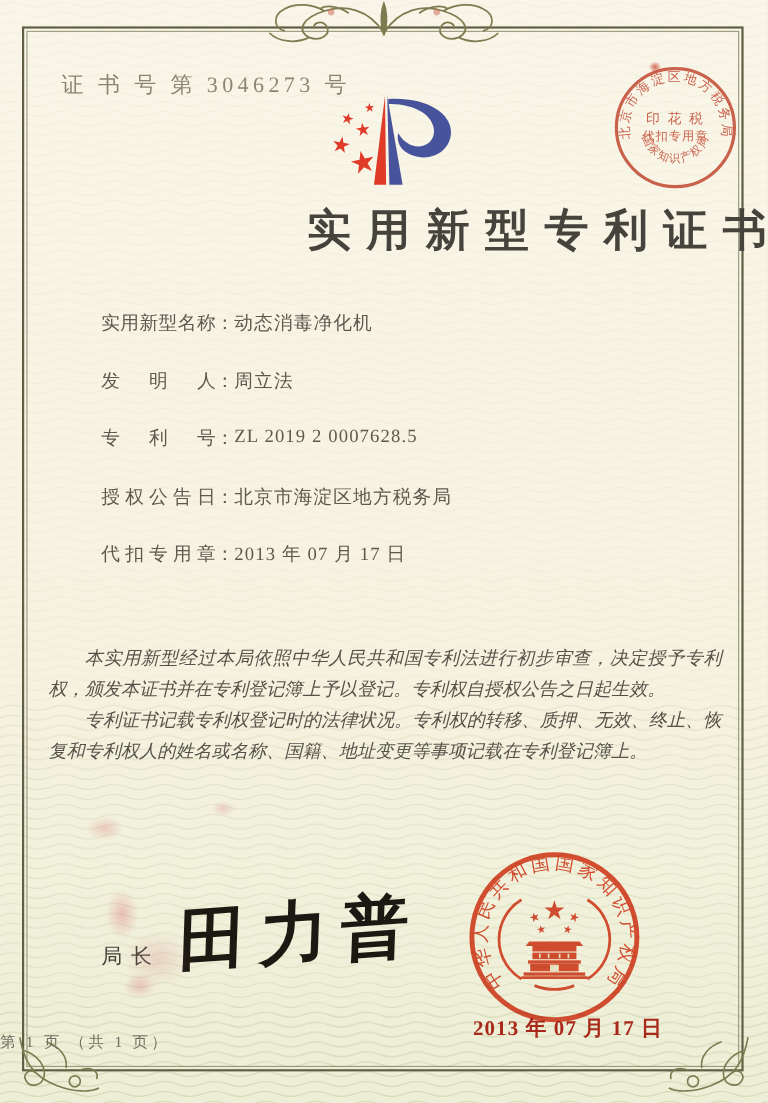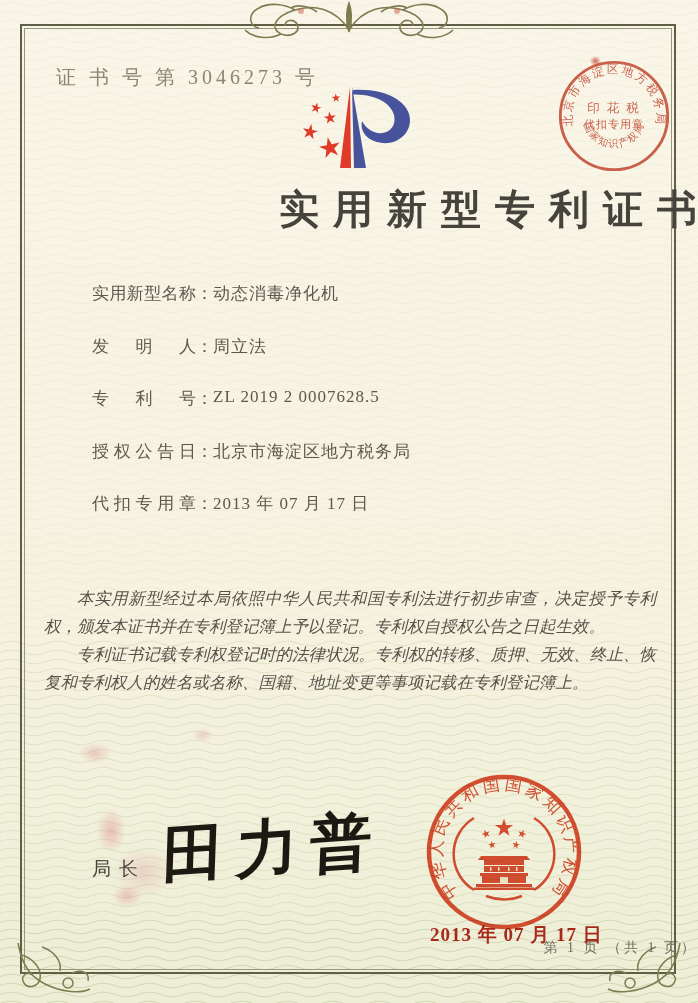--- a/index.html
+++ b/index.html
@@ -25,21 +25,21 @@
   .body-text{position:absolute;left:44px;top:585px;width:612px;font-size:16.5px;line-height:27.9px;
     color:#56524a;text-align:justify;font-style:italic;}
   .body-text p{margin:0;text-indent:2em;}
   .sign-label{position:absolute;left:92px;top:856px;font-size:19px;letter-spacing:8px;color:#44413a;}
   .signature{position:absolute;left:162px;top:806px;font-size:62px;font-weight:700;color:#1c1913;
     letter-spacing:12px;transform:rotate(-4deg) skewX(-6deg);font-family:"DejaVu Serif",serif;}
   .tax-seal{position:absolute;left:556px;top:58px;mix-blend-mode:multiply;opacity:.85;}
   .office-seal{position:absolute;left:424px;top:772px;z-index:2;mix-blend-mode:multiply;opacity:.93;}
   .seal-date{position:absolute;left:430px;top:922px;z-index:1;font-size:19px;font-weight:700;
     color:#a8291a;letter-spacing:1px;}
-  .footer{position:absolute;left:0;top:939px;width:100%;text-align:right;font-size:14px;
+  .footer{position:absolute;left:0;top:939px;width:100%;text-align:left;font-size:14px;
     color:#716d5e;letter-spacing:3px;}
   .smudge{position:absolute;border-radius:50%;pointer-events:none;}
   .s1{left:78px;top:742px;width:34px;height:22px;background:radial-gradient(ellipse,rgba(216,110,115,.30),rgba(216,110,115,0) 70%);}
   .s2{left:96px;top:808px;width:30px;height:46px;background:radial-gradient(ellipse,rgba(216,100,105,.35),rgba(216,100,105,0) 70%);}
   .s3{left:112px;top:846px;width:62px;height:52px;background:radial-gradient(ellipse,rgba(210,110,120,.22),rgba(210,110,120,0) 70%);}
   .s4{left:112px;top:884px;width:30px;height:24px;background:radial-gradient(ellipse,rgba(210,95,100,.30),rgba(210,95,100,0) 70%);}
   .s5{left:590px;top:56px;width:11px;height:10px;background:radial-gradient(ellipse,rgba(198,58,40,.75),rgba(198,58,40,0) 75%);}
   .s6{left:192px;top:728px;width:22px;height:14px;background:radial-gradient(ellipse,rgba(214,110,115,.28),rgba(214,110,115,0) 70%);}
 </style>
 </head>

